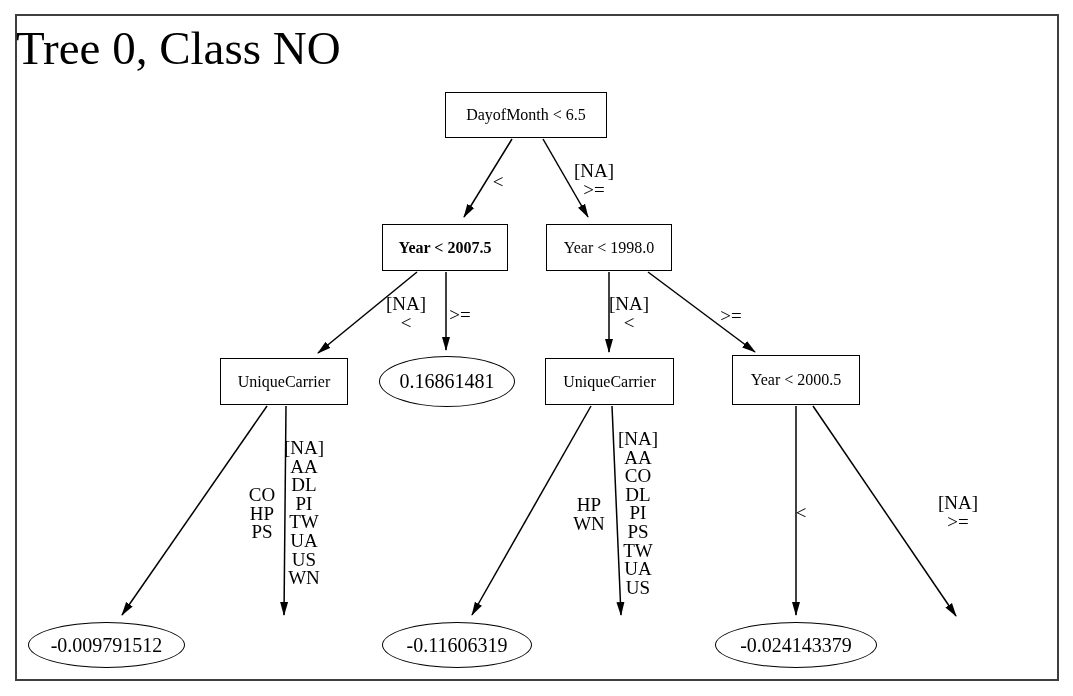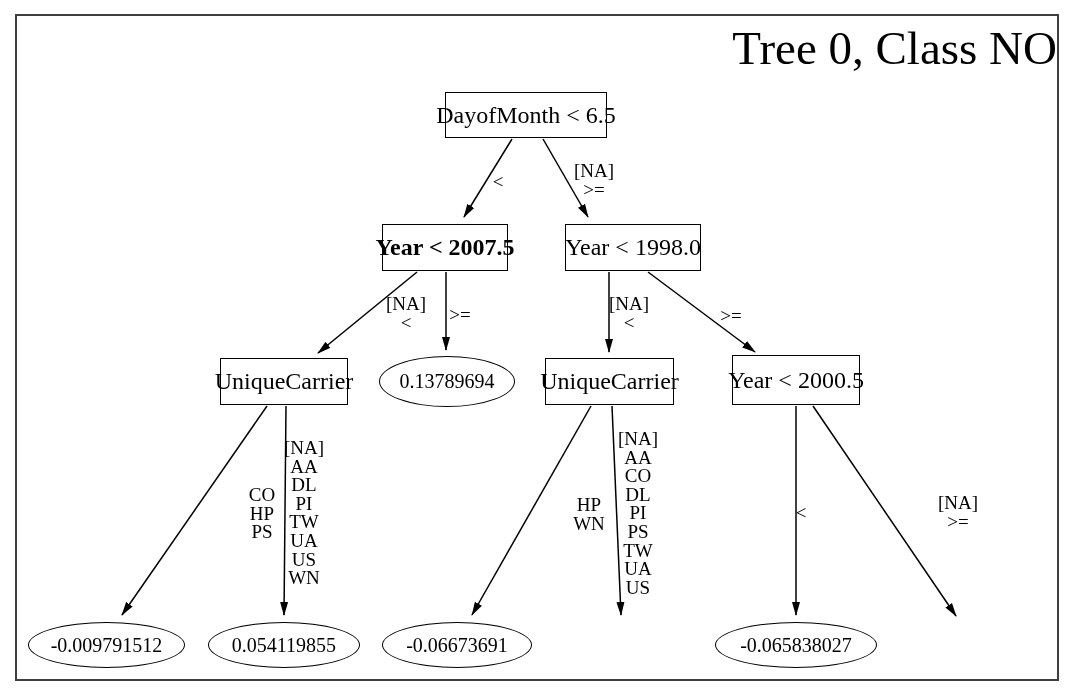--- a/index.html
+++ b/index.html
@@ -24,42 +24,42 @@
     width: 1040px;
     height: 663px;
     border: 2px solid #3f3f3f;
     background: transparent;
   }
   .title {
     position: absolute;
     left: 16px;
     top: 21px;
     width: 1041px;
-    text-align: right;
+    text-align: left;
     font-size: 47px;
     color: #000000;
     letter-spacing: 0px;
     white-space: nowrap;
   }
   .edges-layer {
     position: absolute;
     left: 0;
     top: 0;
     width: 1073px;
     height: 696px;
   }
   .node-box {
     position: absolute;
     box-sizing: border-box;
     border: 1px solid #000000;
     background: #ffffff;
     display: flex;
     align-items: center;
     justify-content: center;
-    font-size: 24px;
+    font-size: 16px;
     color: #000000;
     white-space: nowrap;
   }
   .node-ellipse {
     position: absolute;
     box-sizing: border-box;
     border: 1px solid #000000;
     border-radius: 50%;
     background: #ffffff;
     display: flex;
@@ -103,30 +103,29 @@
     <line x1="267" y1="406" x2="122" y2="615" stroke="#000" stroke-width="1.5" marker-end="url(#arrow)"></line>
     <line x1="286" y1="406" x2="284" y2="615" stroke="#000" stroke-width="1.5" marker-end="url(#arrow)"></line>
     <line x1="591" y1="406" x2="472" y2="615" stroke="#000" stroke-width="1.5" marker-end="url(#arrow)"></line>
     <line x1="612" y1="406" x2="621" y2="615" stroke="#000" stroke-width="1.5" marker-end="url(#arrow)"></line>
     <line x1="796" y1="406" x2="796" y2="615" stroke="#000" stroke-width="1.5" marker-end="url(#arrow)"></line>
     <line x1="813" y1="406" x2="956" y2="616" stroke="#000" stroke-width="1.5" marker-end="url(#arrow)"></line>
   </svg>
 
   <div class="node-box" style="left:445px; top:92px;  width:162px; height:46px;">DayofMonth &lt; 6.5</div>
   <div class="node-box" style="left:382px; top:224px; width:126px; height:47px;font-weight:bold;">Year &lt; 2007.5</div>
-  <div class="node-box" style="left:546px; top:224px; width:136px; height:47px;margin-left:19px;">Year &lt; 1998.0</div>
+  <div class="node-box" style="left:546px; top:224px; width:126px; height:47px;">Year &lt; 1998.0</div>
   <div class="node-box" style="left:220px; top:358px; width:128px; height:47px;">UniqueCarrier</div>
   <div class="node-box" style="left:545px; top:358px; width:129px; height:47px;">UniqueCarrier</div>
   <div class="node-box" style="left:732px; top:355px; width:128px; height:50px;">Year &lt; 2000.5</div>
 
-  <div class="node-ellipse" style="left:379px; top:356px; width:136px; height:51px;">0.13789694</div>
+  <div class="node-ellipse" style="left:379px; top:356px; width:136px; height:51px;">0.16861481</div>
   <div class="node-ellipse" style="left:28px;  top:622px; width:157px; height:46px;">-0.009791512</div>
-  <div class="node-ellipse" style="left:208px; top:622px; width:152px; height:46px;">0.054119855</div>
-  <div class="node-ellipse" style="left:382px; top:622px; width:150px; height:46px;">-0.06673691</div>
-  <div class="node-ellipse" style="left:715px; top:622px; width:162px; height:46px;">-0.065838027</div>
+  <div class="node-ellipse" style="left:382px; top:622px; width:150px; height:46px;">-0.11606319</div>
+  <div class="node-ellipse" style="left:715px; top:622px; width:162px; height:46px;">-0.024143379</div>
 
   <div class="edge-label" style="left:498px; top:182px;">&lt;</div>
   <div class="edge-label" style="left:594px; top:181px;">[NA]
 &gt;=</div>
   <div class="edge-label" style="left:406px; top:314px;">[NA]
 &lt;</div>
   <div class="edge-label" style="left:460px; top:315px;">&gt;=</div>
   <div class="edge-label" style="left:629px; top:314px;">[NA]
 &lt;</div>
   <div class="edge-label" style="left:731px; top:316px;">&gt;=</div>

